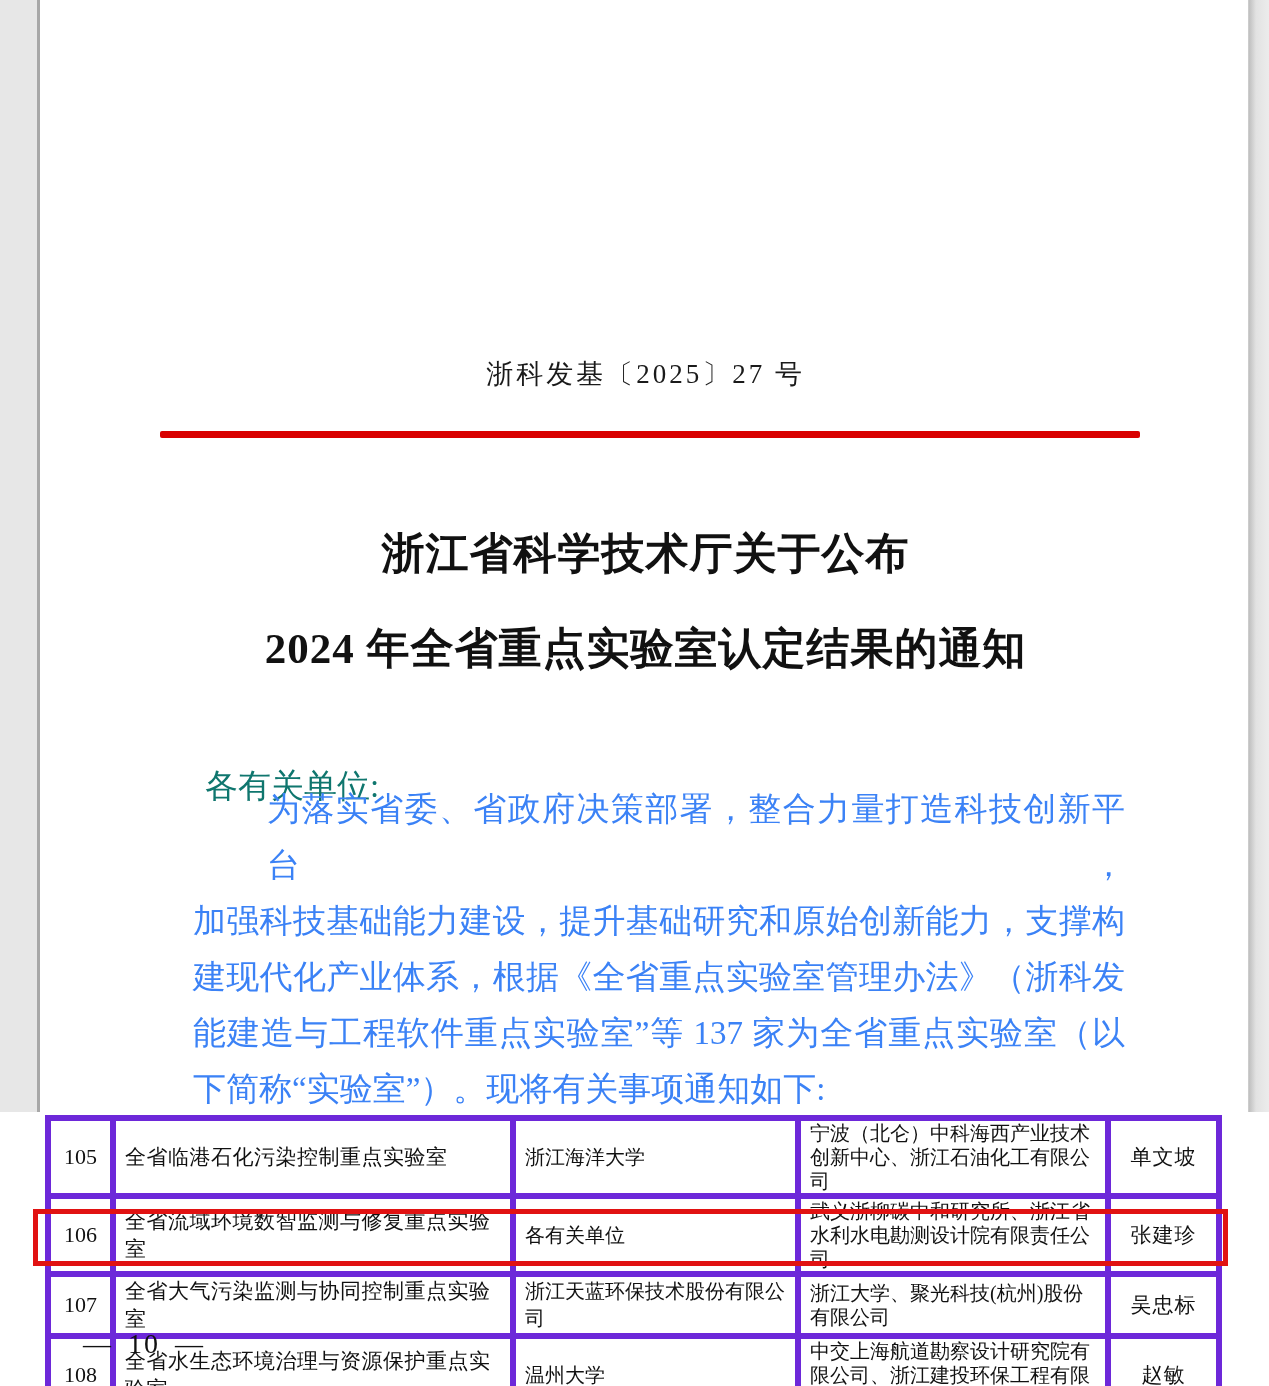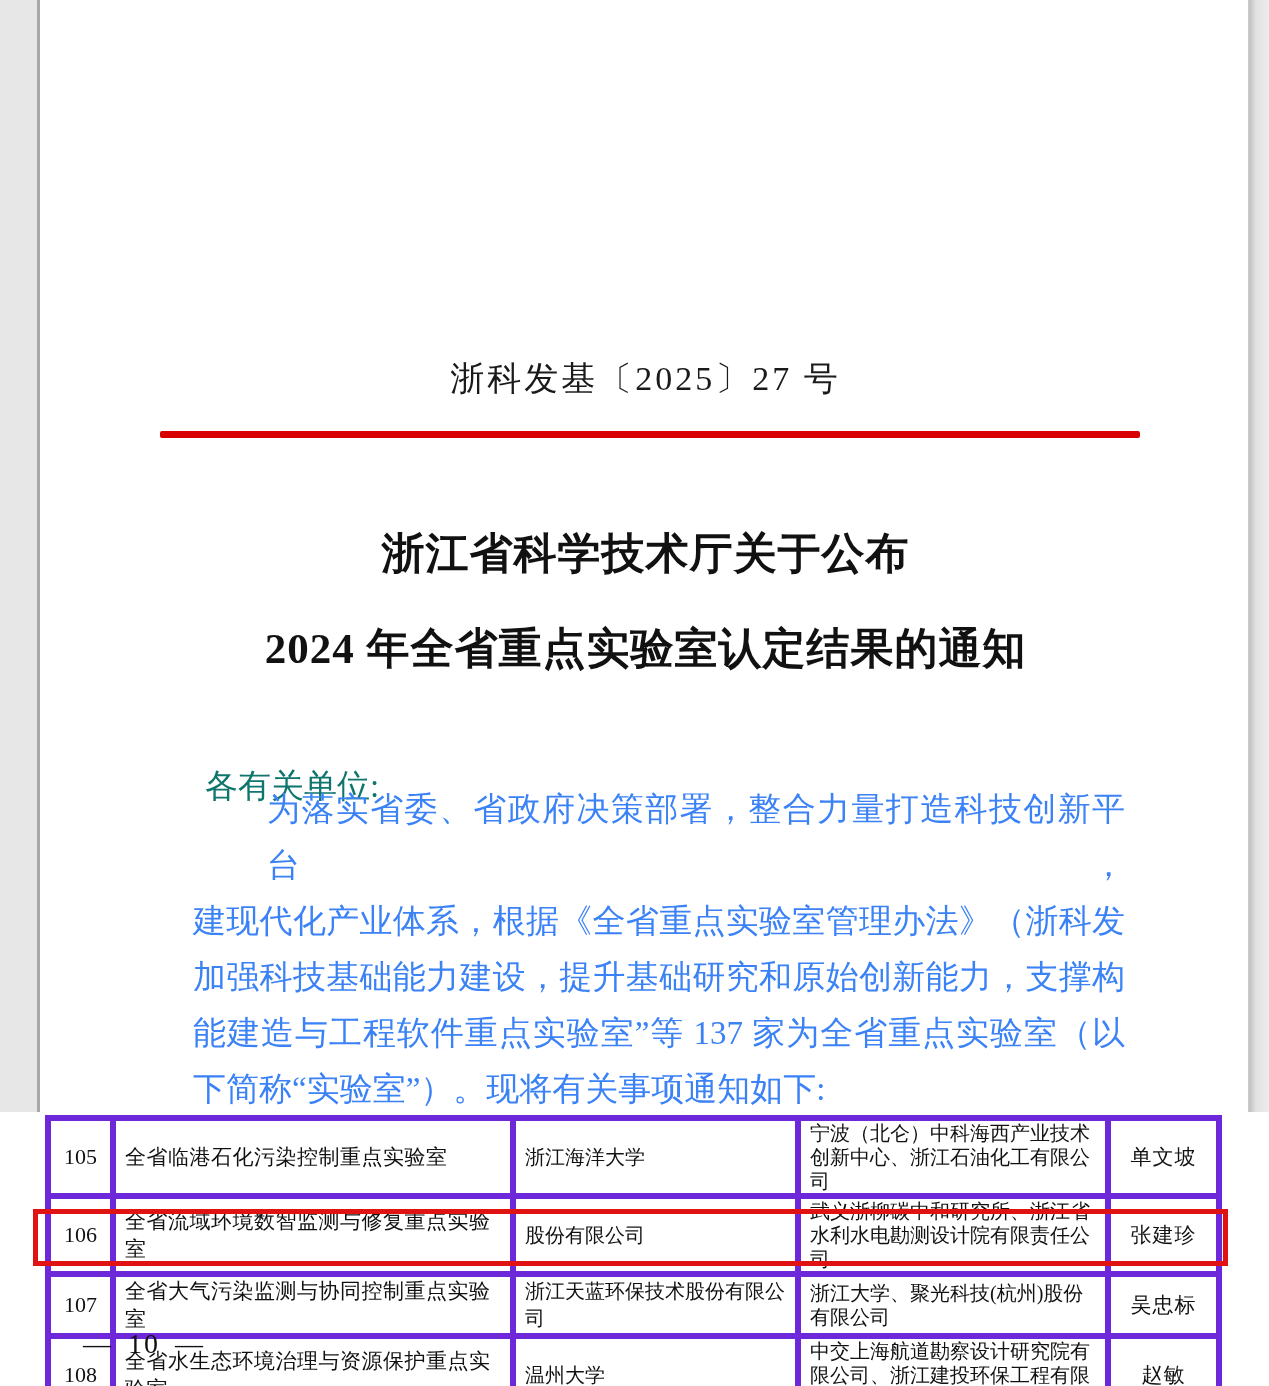--- a/index.html
+++ b/index.html
@@ -45,21 +45,21 @@
     font-weight: bold;
     letter-spacing: 2px;
     color: #e1100c;
     white-space: nowrap;
   }
   .doc-number {
     position: absolute;
     left: 43px; width: 1205px;
     top: 356px;
     text-align: center;
-    font-size: 34px;
+    font-size: 27px;
     color: #1a1a1a;
     letter-spacing: 3px;
   }
   .red-line {
     position: absolute;
     left: 160px; top: 431px;
     width: 980px; height: 7px;
     background: #d90000;
     border-radius: 2px;
   }
@@ -161,41 +161,41 @@
     <div class="doc-number">浙科发基〔2025〕27 号</div>
     <div class="red-line"></div>
 
     <div class="notice-title-1">浙江省科学技术厅关于公布</div>
     <div class="notice-title-2">2024 年全省重点实验室认定结果的通知</div>
 
     <div class="salutation">各有关单位:</div>
 
     <div class="body-text">
       <div class="body-line just first">为落实省委、省政府决策部署，整合力量打造科技创新平台，</div>
+      <div class="body-line just">加强科技基础能力建设，提升基础研究和原始创新能力，支撑构</div>
       <div class="body-line just">建现代化产业体系，根据《全省重点实验室管理办法》（浙科发</div>
-      <div class="body-line just">加强科技基础能力建设，提升基础研究和原始创新能力，支撑构</div>
       <div class="body-line just">能建造与工程软件重点实验室”等 137 家为全省重点实验室（以</div>
       <div class="body-line">下简称“实验室”）。现将有关事项通知如下:</div>
     </div>
   </div>
 
   <div class="bottom-section">
     <table class="results">
       <tbody>
         <tr>
           <td class="c-no">105</td>
           <td class="c-lab">全省临港石化污染控制重点实验室</td>
           <td class="c-host">浙江海洋大学</td>
           <td class="c-part">宁波（北仑）中科海西产业技术创新中心、浙江石油化工有限公司</td>
           <td class="c-dir">单文坡</td>
         </tr>
         <tr>
           <td class="c-no">106</td>
           <td class="c-lab">全省流域环境数智监测与修复重点实验室</td>
-          <td class="c-host">股份有限公司</td>
+          <td class="c-host">各有关单位</td>
           <td class="c-part">武义浙柳碳中和研究所、浙江省水利水电勘测设计院有限责任公司</td>
           <td class="c-dir">张建珍</td>
         </tr>
         <tr>
           <td class="c-no">107</td>
           <td class="c-lab">全省大气污染监测与协同控制重点实验室</td>
           <td class="c-host">浙江天蓝环保技术股份有限公司</td>
           <td class="c-part">浙江大学、聚光科技(杭州)股份有限公司</td>
           <td class="c-dir">吴忠标</td>
         </tr>

